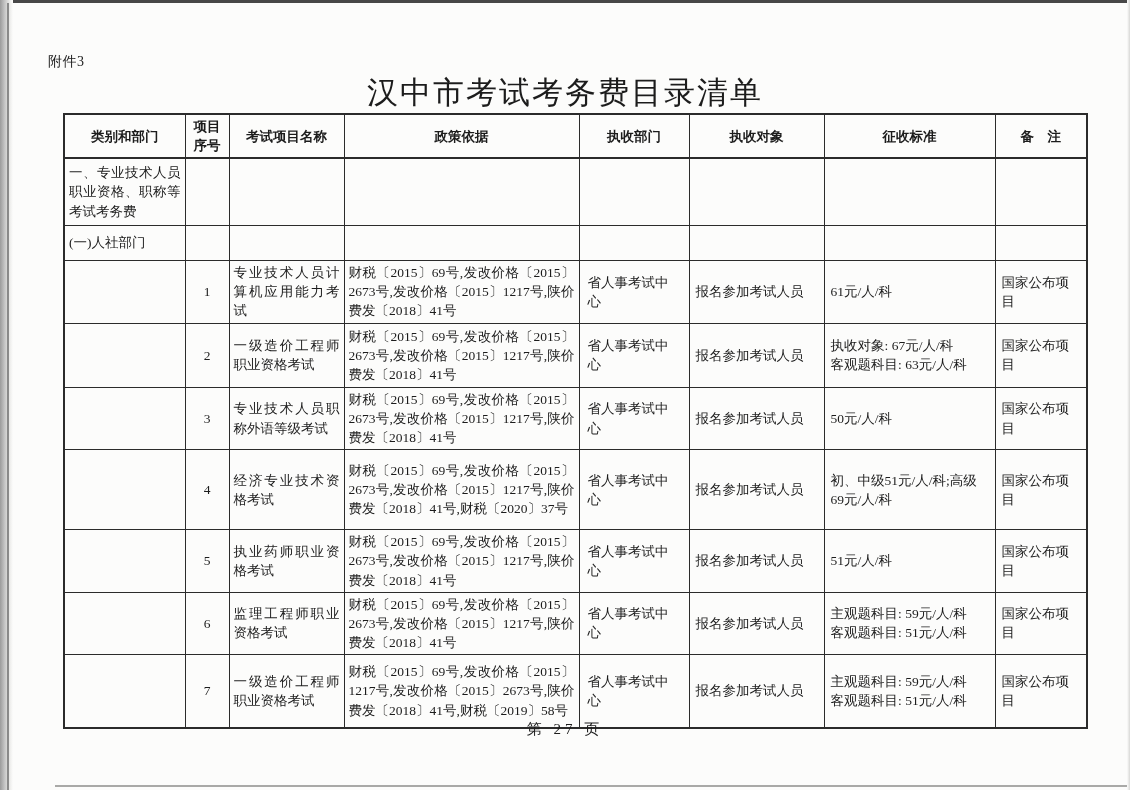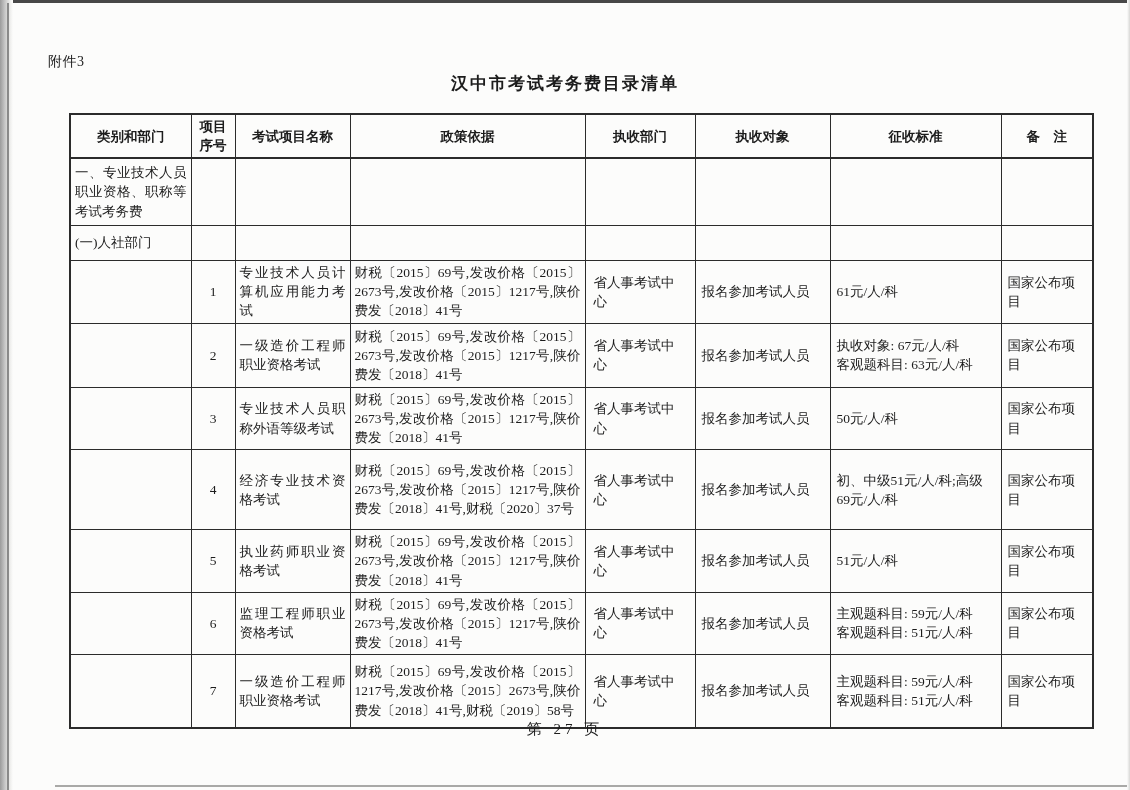--- a/index.html
+++ b/index.html
@@ -17,24 +17,24 @@
   
   .scan-top{position:absolute;top:0;left:0;right:0;height:3px;background:#474747;}
   .scan-left{position:absolute;top:0;bottom:0;left:0;width:13px;
     background:linear-gradient(90deg,#9b9b9b 0%,#c4c4c4 35%,#ececea 75%,#fcfcfb 100%);}
   .scan-left-line{position:absolute;top:3px;bottom:0;left:7px;width:2px;background:#6e6e6e;opacity:.75;}
   .scan-bottom{position:absolute;left:55px;right:0;bottom:3px;height:2px;background:#a9a9a7;}
   .scan-right{position:absolute;top:0;bottom:0;right:0;width:3px;background:linear-gradient(270deg,#d8d8d6,#fcfcfb);}
 
   .attachment{position:absolute;left:48px;top:53px;font-size:14px;letter-spacing:.5px;}
   .doc-title{position:absolute;left:0;right:0;top:72px;text-align:center;
-    font-size:17px;font-weight:bold;letter-spacing:2px;}
+    font-size:31px;font-weight:normal;letter-spacing:2px;}
 
   table.catalog{
-    position:absolute;left:69px;top:113px;
+    position:absolute;left:63px;top:113px;
     width:1023px;table-layout:fixed;border-collapse:collapse;
     border:2px solid #2b2b2b;
     font-size:13.5px;line-height:1.42;
   }
   .catalog td,.catalog th{
     border:1px solid #2b2b2b;
     vertical-align:middle;
     padding:2px 5px;
     overflow:hidden;
   }

